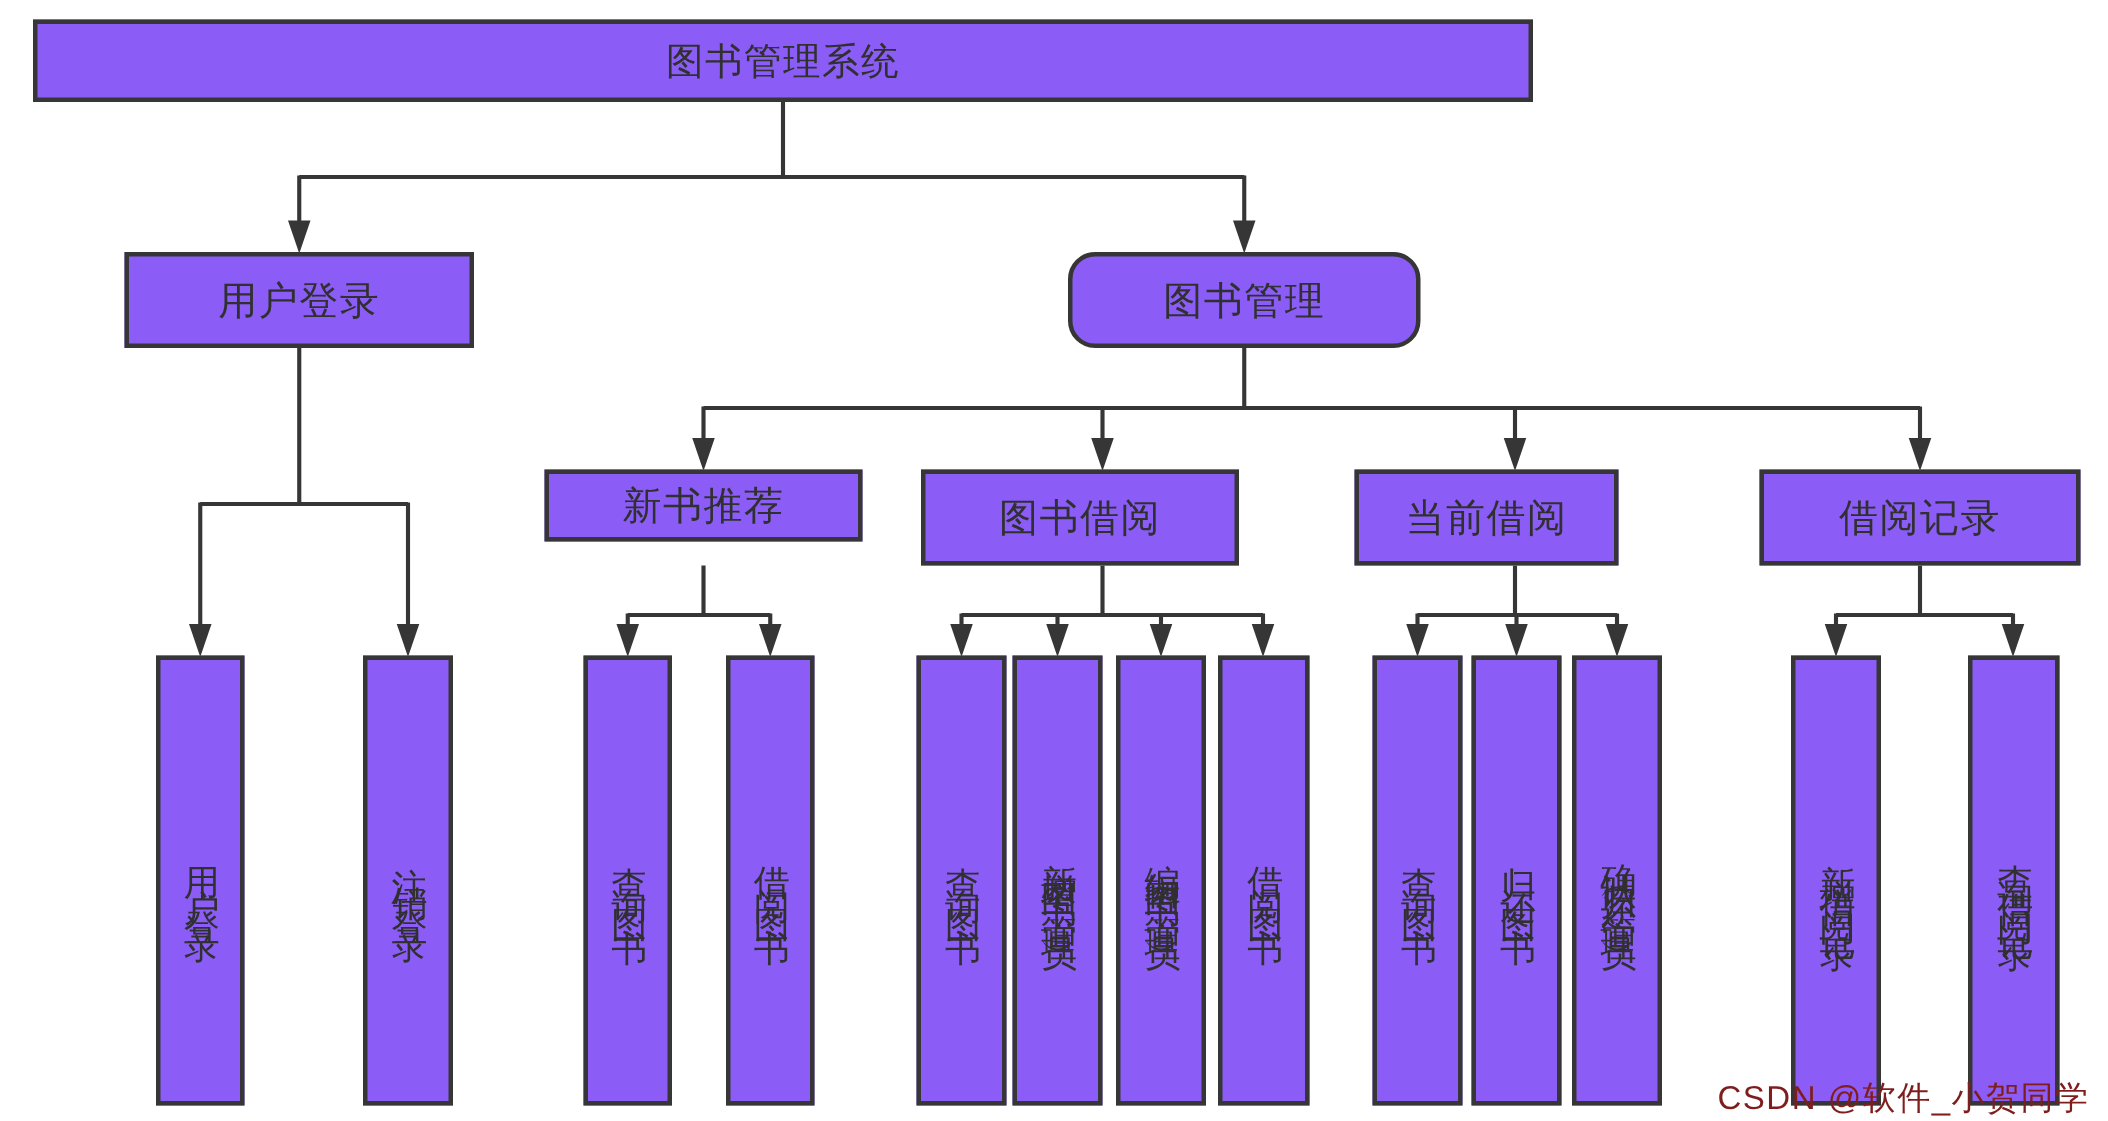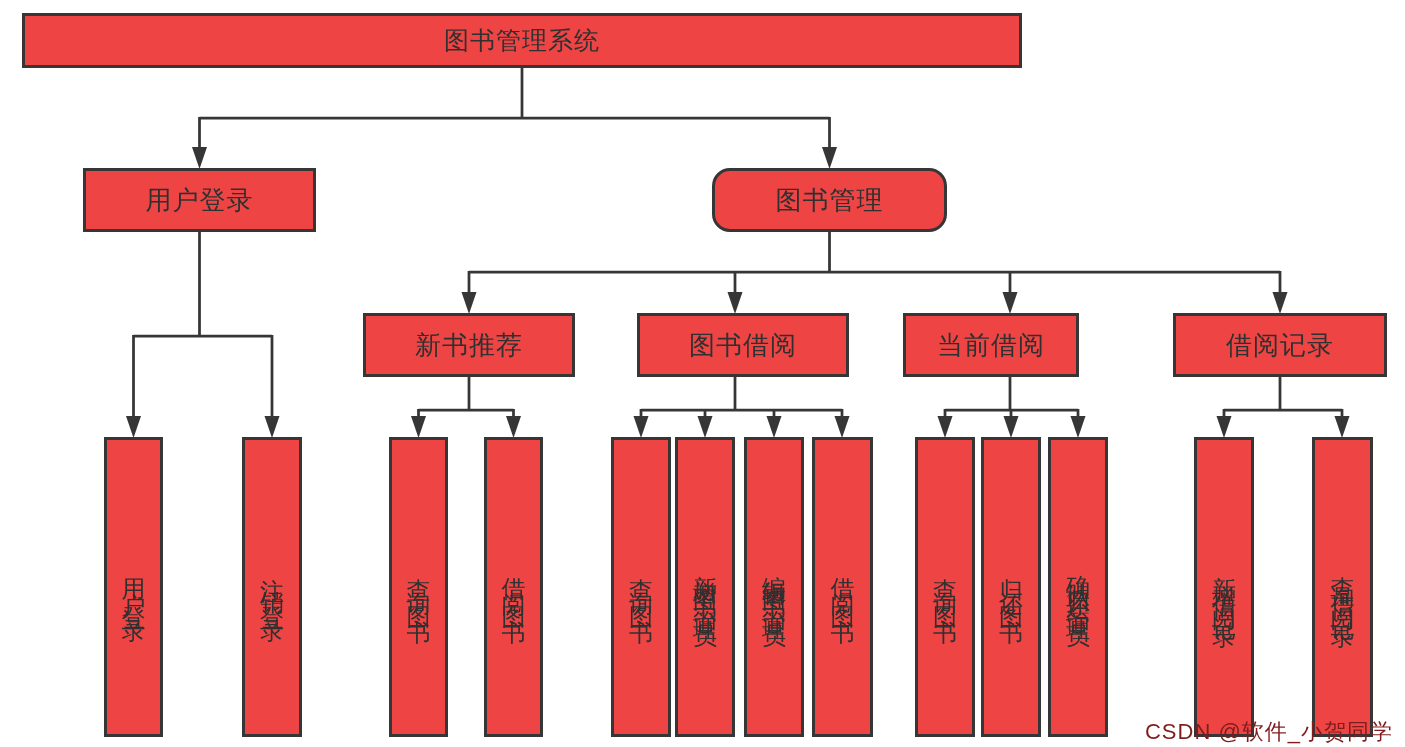--- a/index.html
+++ b/index.html
@@ -17,21 +17,21 @@
   }
   svg.wires {
     position: absolute;
     left: 0; top: 0;
     width: 1405px; height: 747px;
     z-index: 1;
   }
   .node {
     position: absolute;
     box-sizing: border-box;
-    background: #ef4444;
+    background: #8b5cf6;
     border: 3px solid #363636;
     display: flex;
     align-items: center;
     justify-content: center;
     z-index: 2;
     color: #303030;
   }
   .node span { white-space: nowrap; }
   .root-node span  { font-size: 25px; letter-spacing: 1px; }
   .h-node span     { font-size: 26px; letter-spacing: 1px; }
@@ -113,24 +113,24 @@
     <span>图书管理系统</span>
   </div>
 
   <div class="node h-node" style="left:83px; top:168px; width:233px; height:64px;">
     <span>用户登录</span>
   </div>
   <div class="node h-node" style="left:712px; top:168px; width:235px; height:64px;border-radius:18px;">
     <span>图书管理</span>
   </div>
 
-  <div class="node h-node" style="left:363px; top:313px; width:212px; height:64px;">
+  <div class="node h-node" style="left:363px; top:313px; width:212px; height:48px;">
     <span>新书推荐</span>
   </div>
-  <div class="node h-node" style="left:637px; top:313px; width:212px; height:64px;">
+  <div class="node h-node" style="left:614px; top:313px; width:212px; height:64px;">
     <span>图书借阅</span>
   </div>
   <div class="node h-node" style="left:903px; top:313px; width:176px; height:64px;text-align:right;">
     <span>当前借阅</span>
   </div>
   <div class="node h-node" style="left:1173px; top:313px; width:214px; height:64px;">
     <span>借阅记录</span>
   </div>
 
   <div class="node leaf v-short" style="left:104px; top:437px; width:59px; height:300px;">

